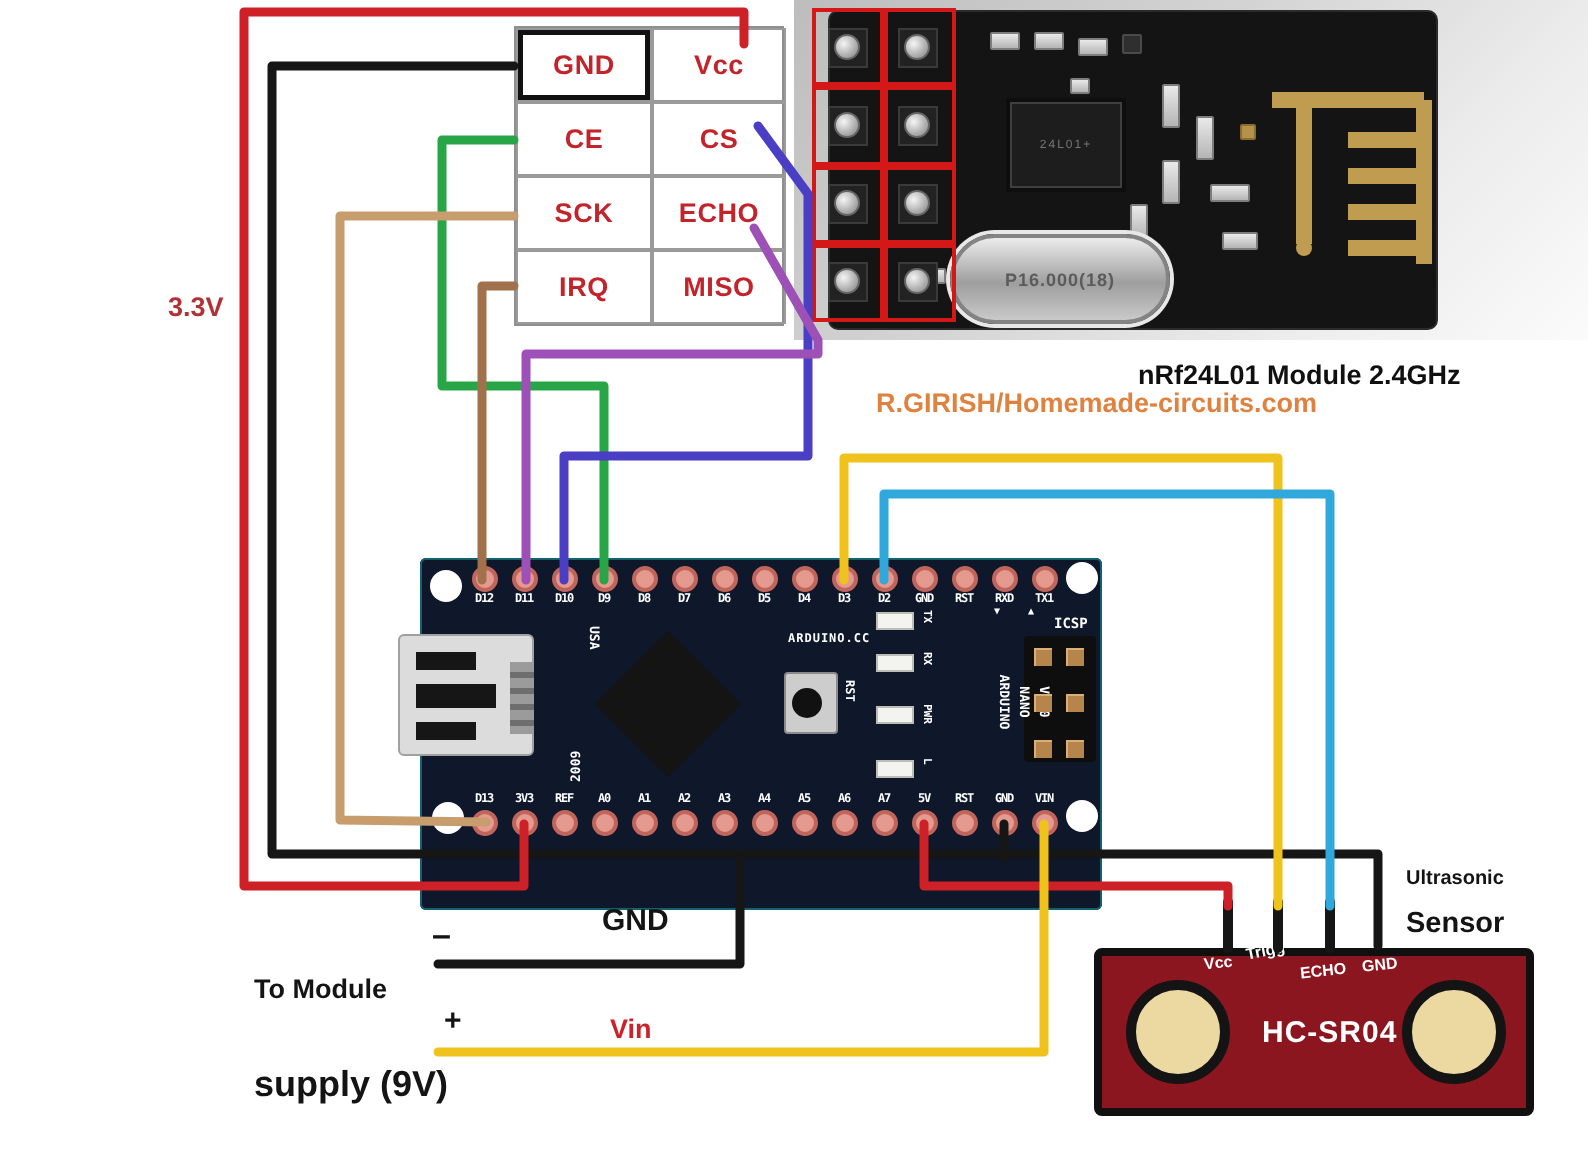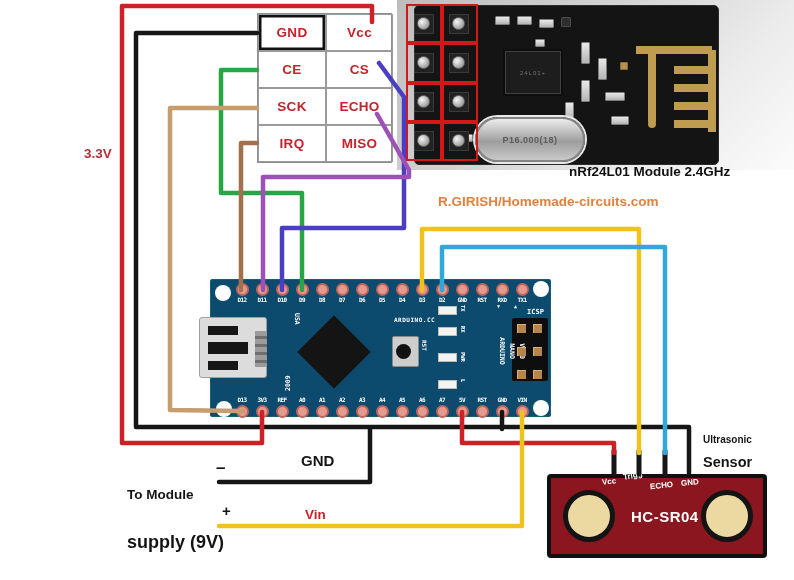--- a/index.html
+++ b/index.html
@@ -22,36 +22,36 @@
            background:linear-gradient(#ececec,#9e9e9e 55%,#c9c9c9);border:2px solid #848484;
            display:flex;align-items:center;justify-content:center;box-shadow:0 0 0 2px #e8e8e8;}
   .crystal span{font-size:9px;font-weight:bold;color:#5b5b5b;letter-spacing:0.5px;}
   .antenna{position:absolute;left:213px;top:18px;}
   .nrf-pad{position:absolute;width:20px;height:20px;background:#222;border:1px solid #3a3a3a;z-index:6;}
   .nrf-pin{position:absolute;width:13px;height:13px;border-radius:50%;z-index:7;
            background:radial-gradient(circle at 35% 35%,#f5f5f5,#9c9c9c 75%);border:1px solid #666;}
   #nrf-grid{position:absolute;left:406px;top:4px;width:72px;height:157px;display:grid;
             grid-template-columns:36px 36px;grid-template-rows:repeat(4,1fr);z-index:20;}
   .nrf-cell{border:2.5px solid #d41818;}
-  .caption{position:absolute;left:569px;top:164px;font-size:13.5px;font-weight:bold;color:#101010;z-index:4;text-align:center;}
+  .caption{position:absolute;left:569px;top:180px;font-size:13.5px;font-weight:bold;color:#101010;z-index:4;text-align:center;}
   .credit{position:absolute;left:438px;top:194px;font-size:13.5px;font-weight:bold;color:#e0823f;z-index:4;}
 
   
   #pin-table{position:absolute;left:257px;top:13px;width:135px;height:150px;display:grid;
              grid-template-columns:68px 67px;grid-template-rows:repeat(4,1fr);
              background:#fff;border:1px solid #8f8f8f;z-index:3;}
   .ptcell{border:1px solid #9a9a9a;display:flex;align-items:center;justify-content:center;
           font-size:13.5px;font-weight:bold;color:#c3242b;letter-spacing:0.3px;}
   .ptcell.hl{box-shadow:inset 0 0 0 2.5px #111;}
 
   
   .lab{position:absolute;font-weight:bold;color:#141414;z-index:40;white-space:nowrap;}
 
   
-  #board{position:absolute;left:210px;top:279px;width:341px;height:138px;background:#0c4a6e;
+  #board{position:absolute;left:210px;top:279px;width:341px;height:176px;background:#0f172a;
          border-radius:3px;box-shadow:inset 0 0 0 1px #12616e;z-index:5;}
   .hole{position:absolute;width:16px;height:16px;border-radius:50%;background:#fff;}
   .apin{position:absolute;width:13px;height:13px;border-radius:50%;background:#e59a90;
         border:2px solid #c0655c;}
   .apin-label{position:absolute;width:22px;text-align:center;font-family:"DejaVu Sans Mono",monospace;
               font-size:6px;font-weight:bold;color:#fff;letter-spacing:-0.6px;white-space:nowrap;}
   .diamond{position:absolute;left:98px;top:47px;width:52px;height:52px;background:#141414;
            transform:rotate(45deg);}
   .btext{position:absolute;color:#fff;font-family:"DejaVu Sans Mono",monospace;font-weight:bold;white-space:pre;}
   .rot90{transform:rotate(90deg);transform-origin:left top;}

